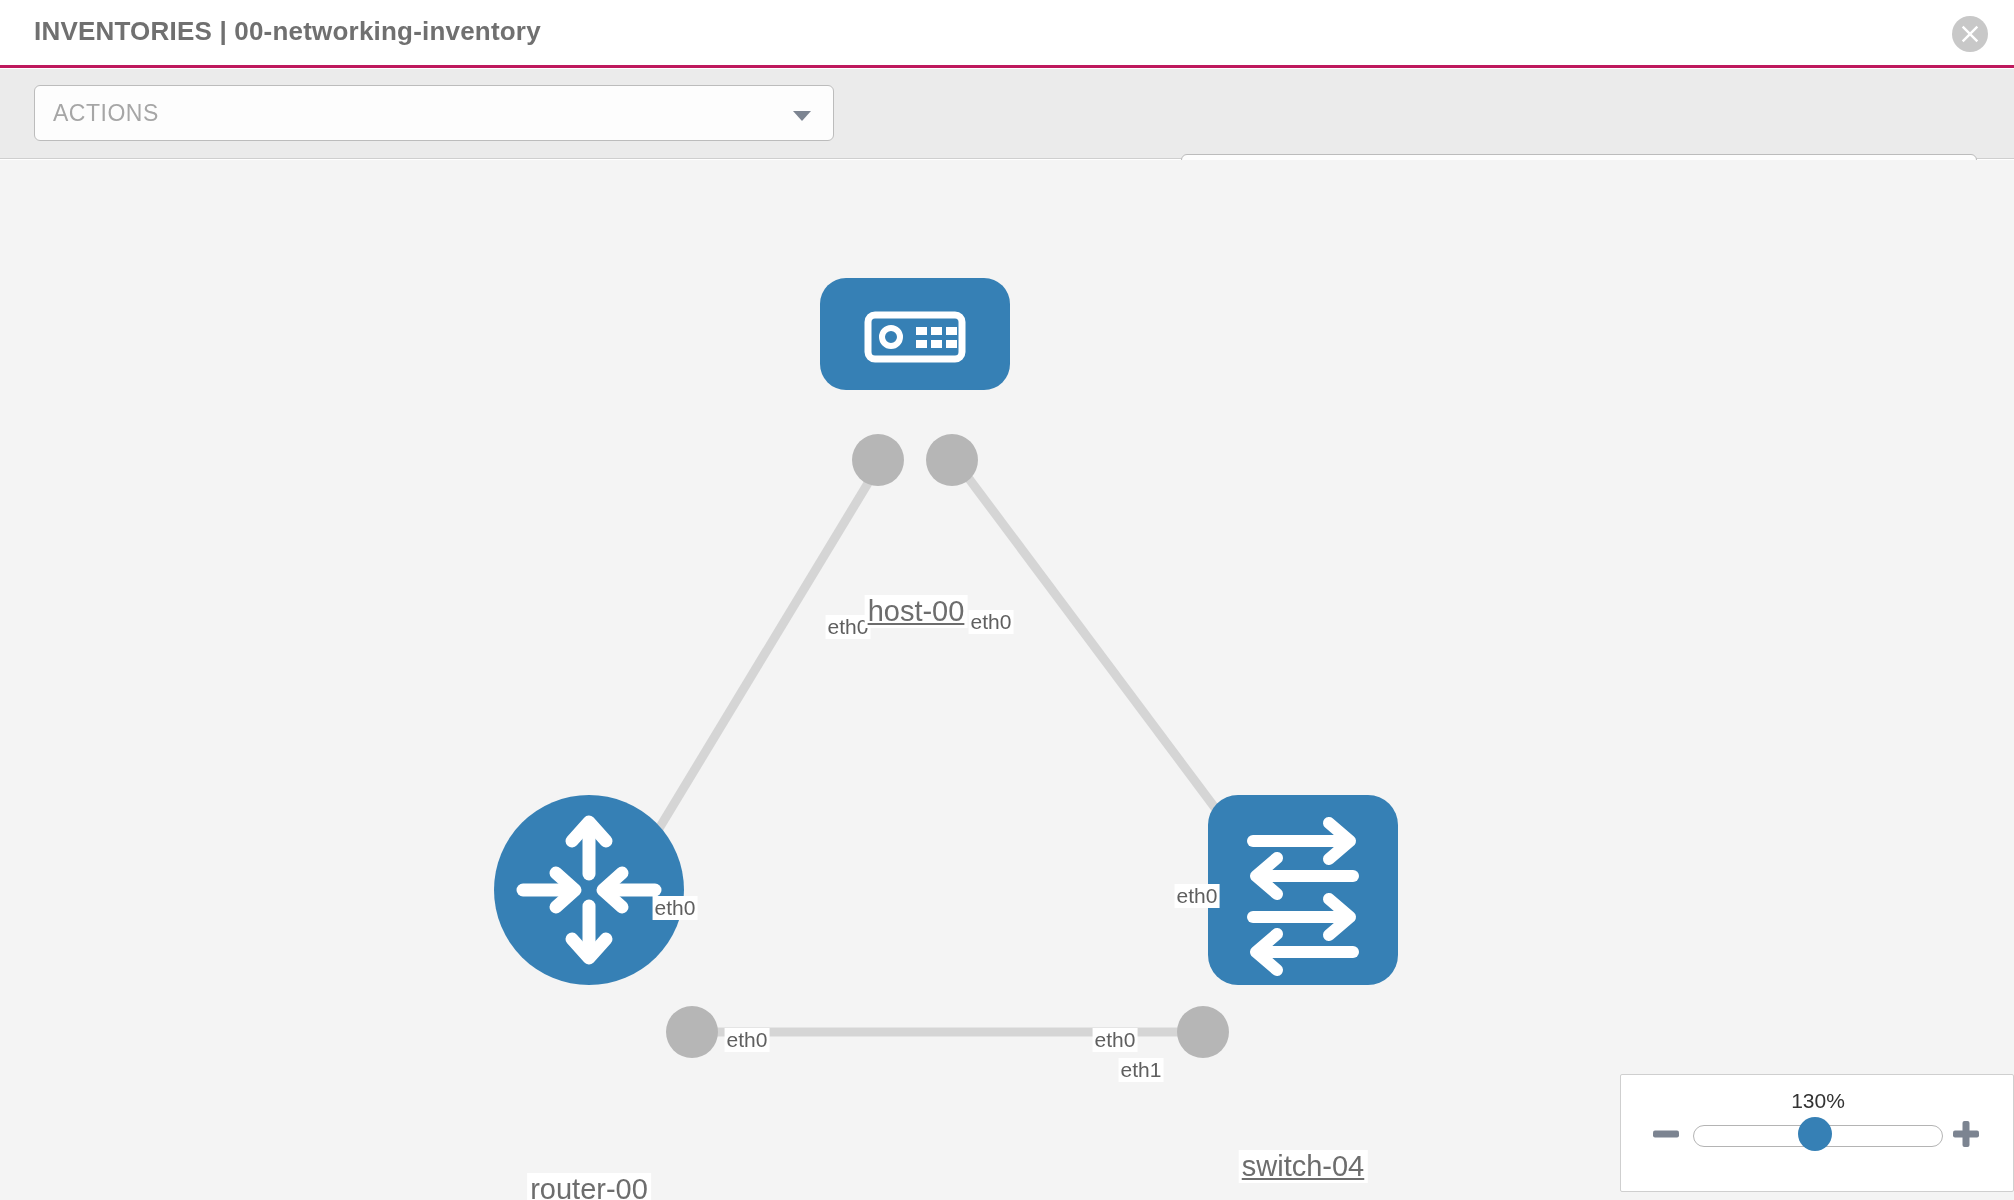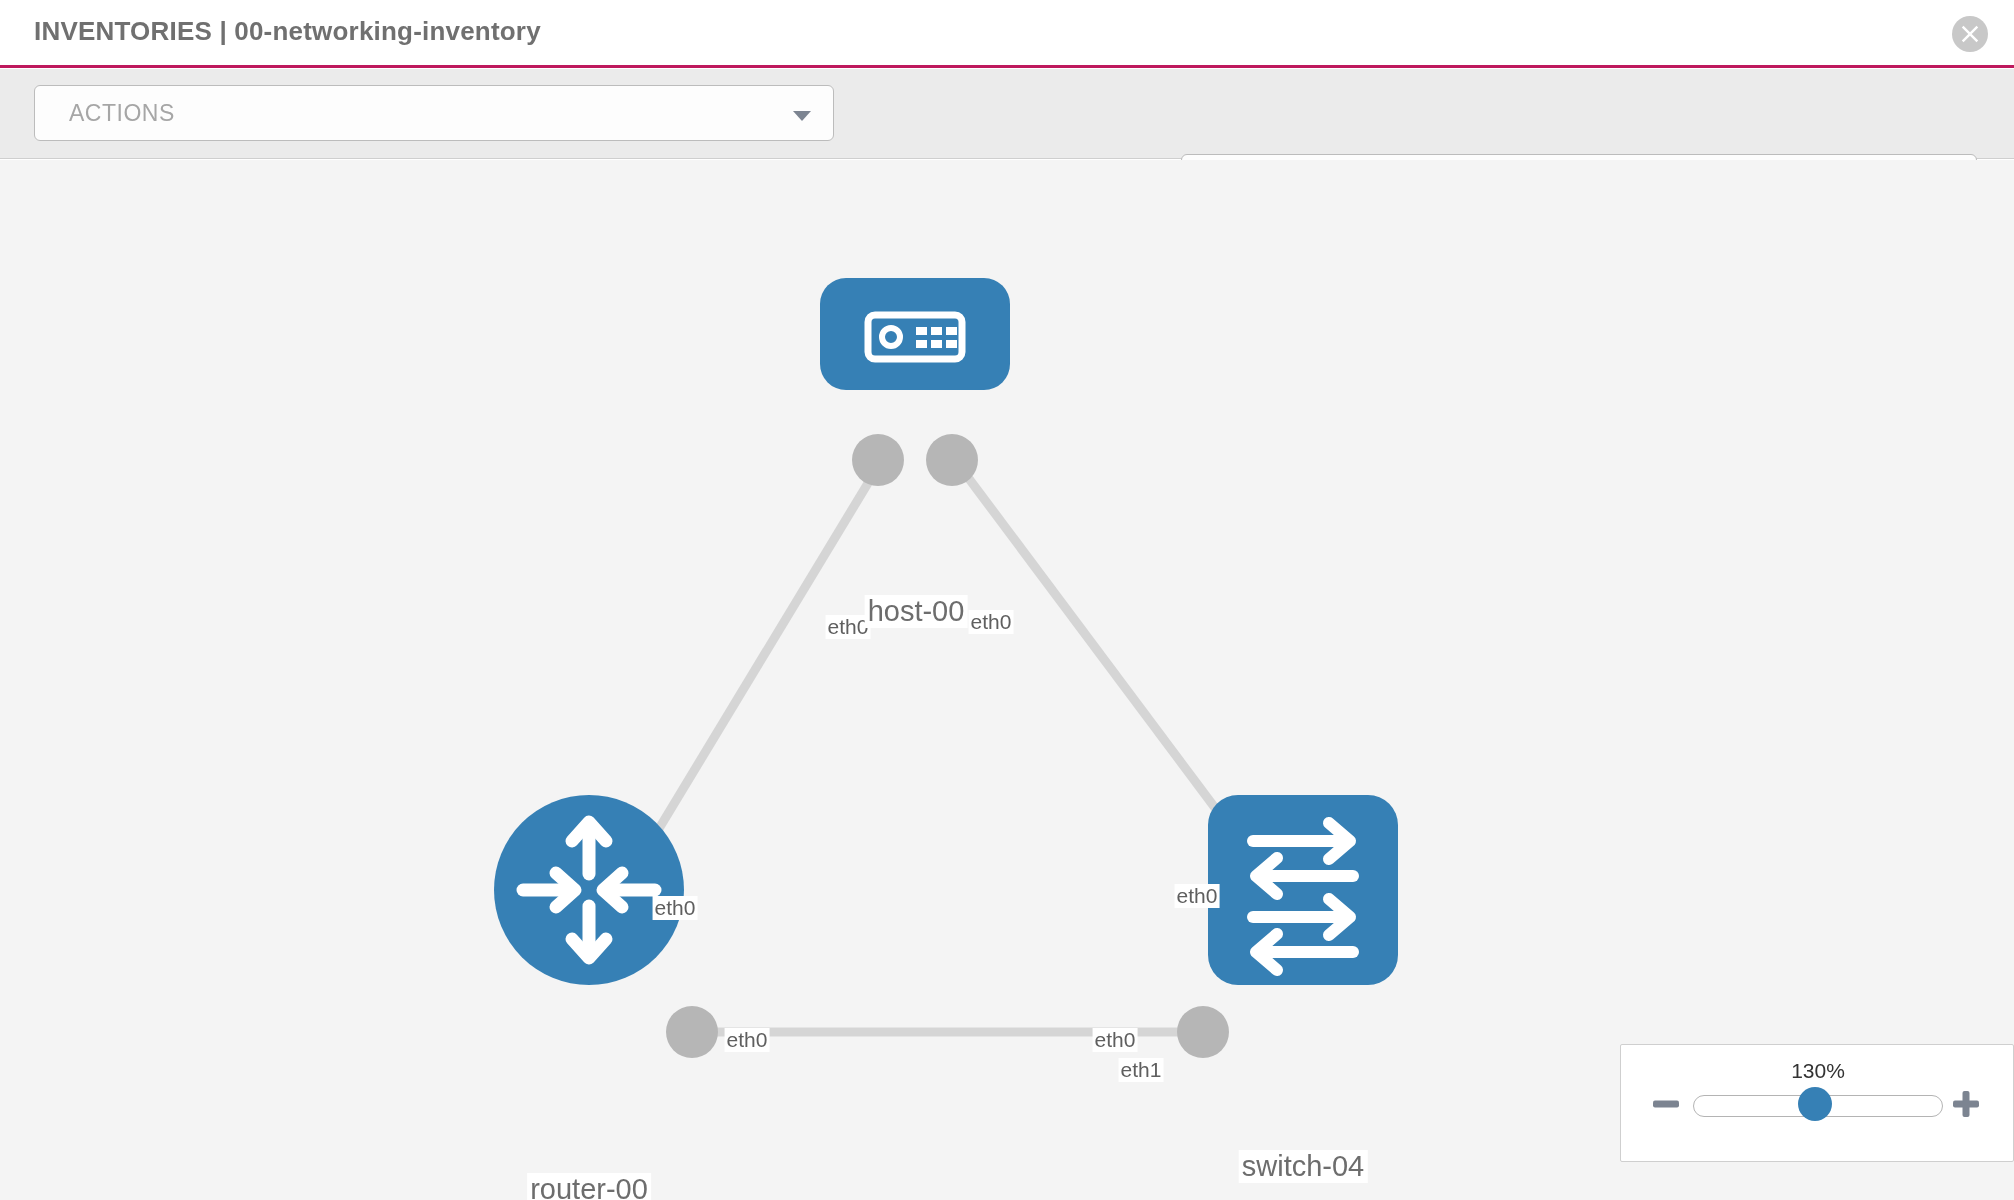--- a/index.html
+++ b/index.html
@@ -62,21 +62,20 @@
     border: 1px solid #bcbcbc;
     border-radius: 6px;
     cursor: pointer;
   }
   .actions-label {
     position: absolute;
     left: 18px; top: 14px;
     font-size: 23px;
     color: #a6a6a6;
     letter-spacing: 0.5px;
-    margin-left: 16px;
   }
   .caret {
     position: absolute;
     right: 22px; top: 25px;
     width: 0; height: 0;
     border-left: 9px solid transparent;
     border-right: 9px solid transparent;
     border-top: 10px solid #7c8491;
   }
   .tool-icon {
@@ -121,35 +120,36 @@
 
   
   .node-label {
     position: absolute;
     font-size: 29px;
     color: #6d6d6d;
     background: #ffffff;
     padding: 0 3px;
     white-space: nowrap;
     transform: translateX(-50%);
+    text-decoration: underline;
   }
   .iface-label {
     position: absolute;
     font-size: 21px;
     color: #5f5f5f;
     background: #ffffff;
     padding: 0 2px;
     white-space: nowrap;
     transform: translateX(-50%);
   }
 
   
   .zoom-panel {
     position: absolute;
-    left: 1620px; top: 1044px;
+    left: 1620px; top: 1074px;
     width: 394px; height: 118px;
     background: #ffffff;
     border: 1px solid #cfcfcf;
     border-radius: 2px;
   }
   .zoom-value {
     position: absolute;
     left: 0; top: 14px;
     width: 394px;
     text-align: center;

